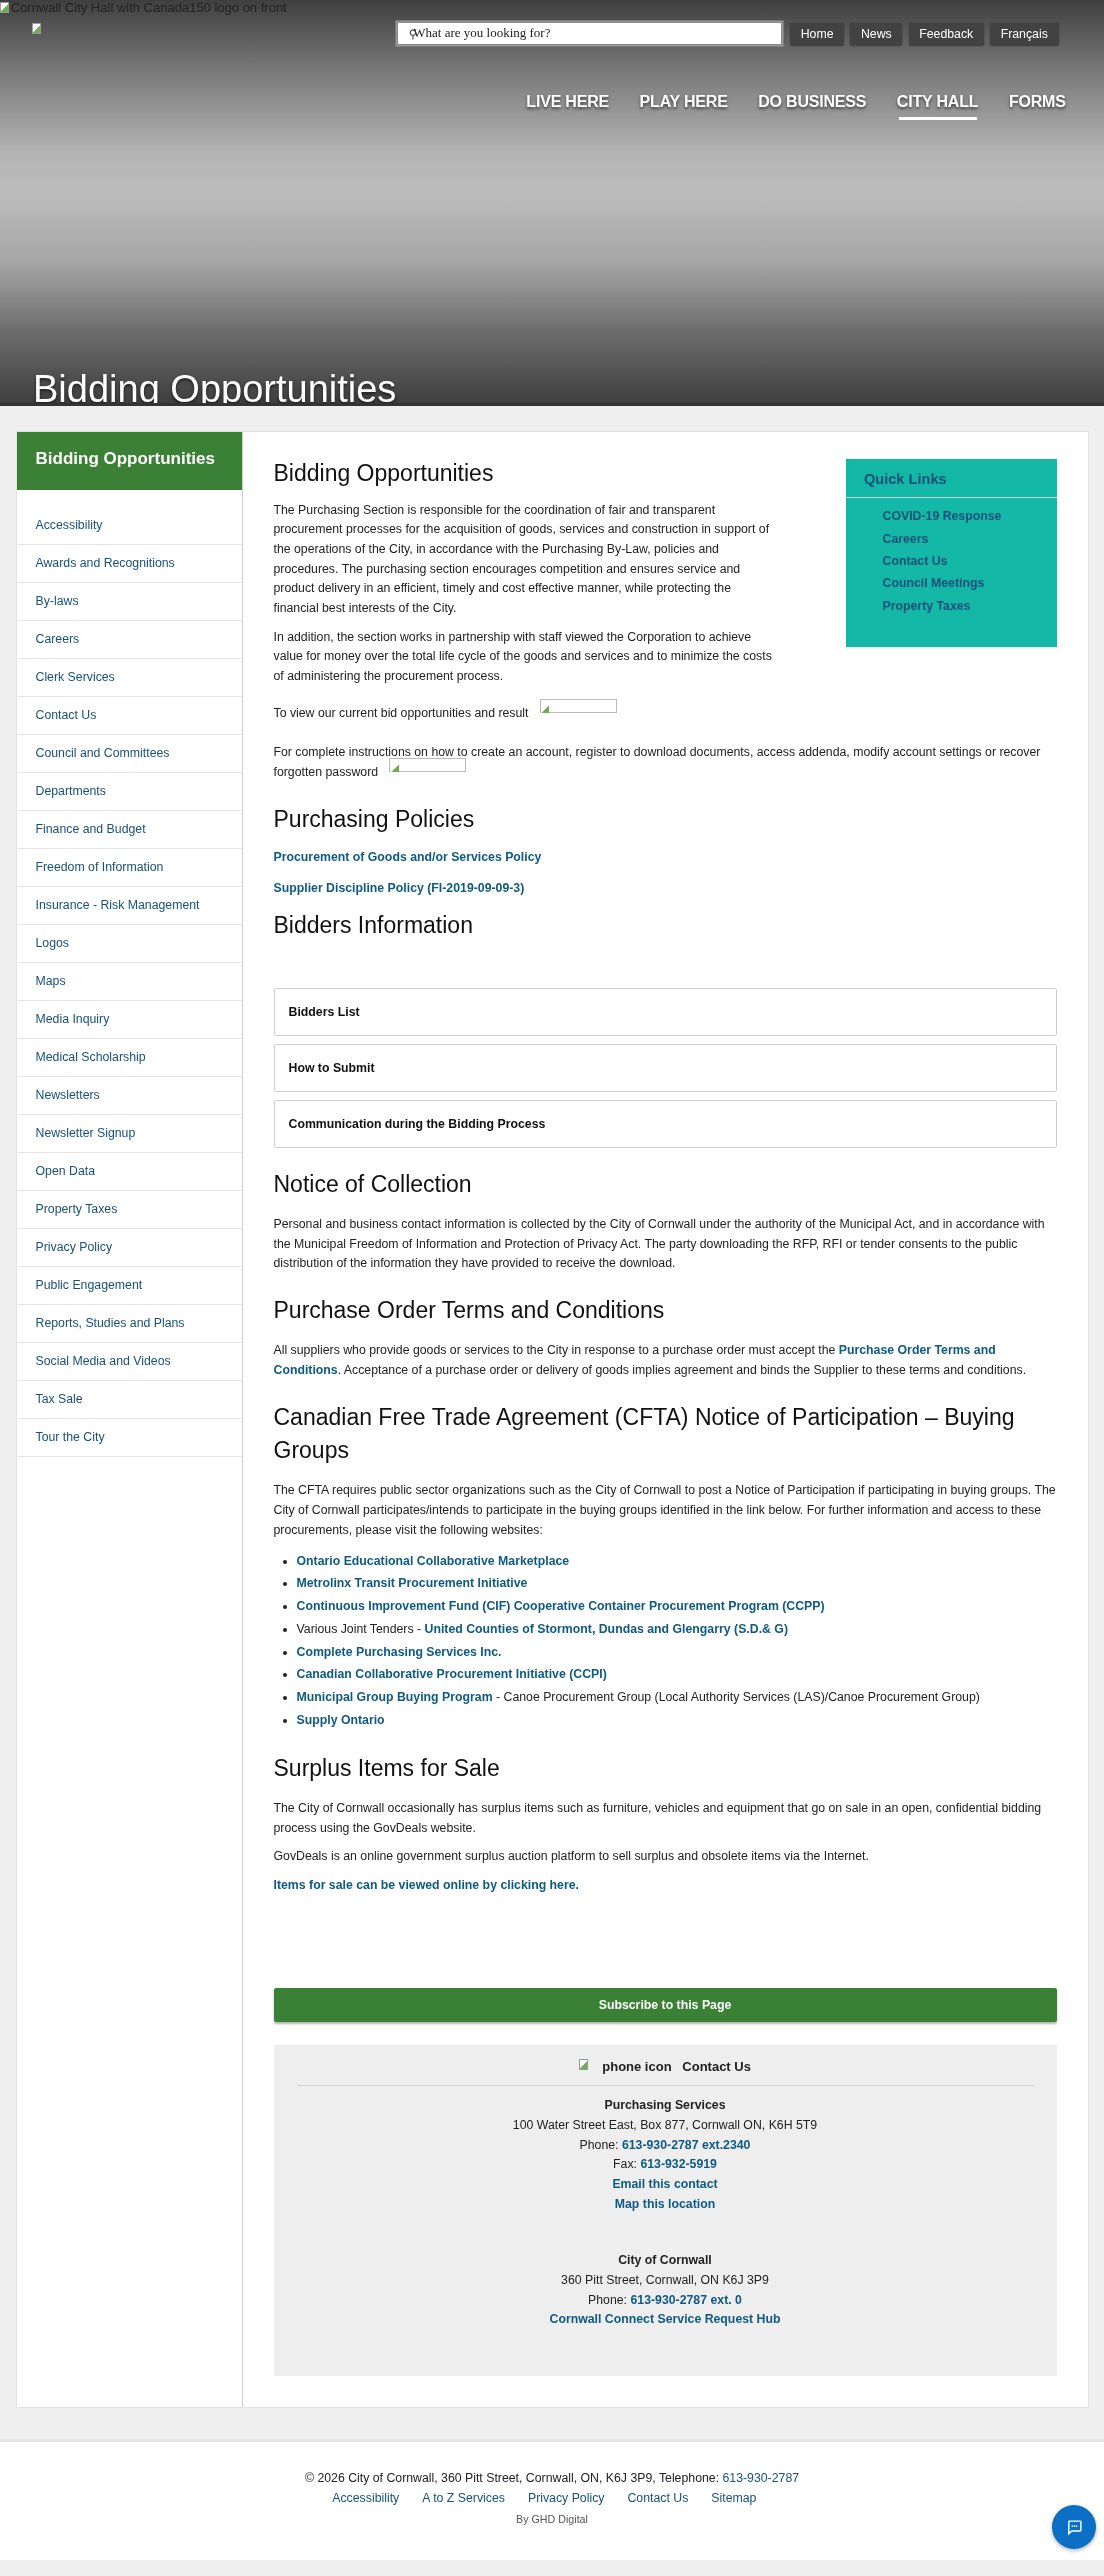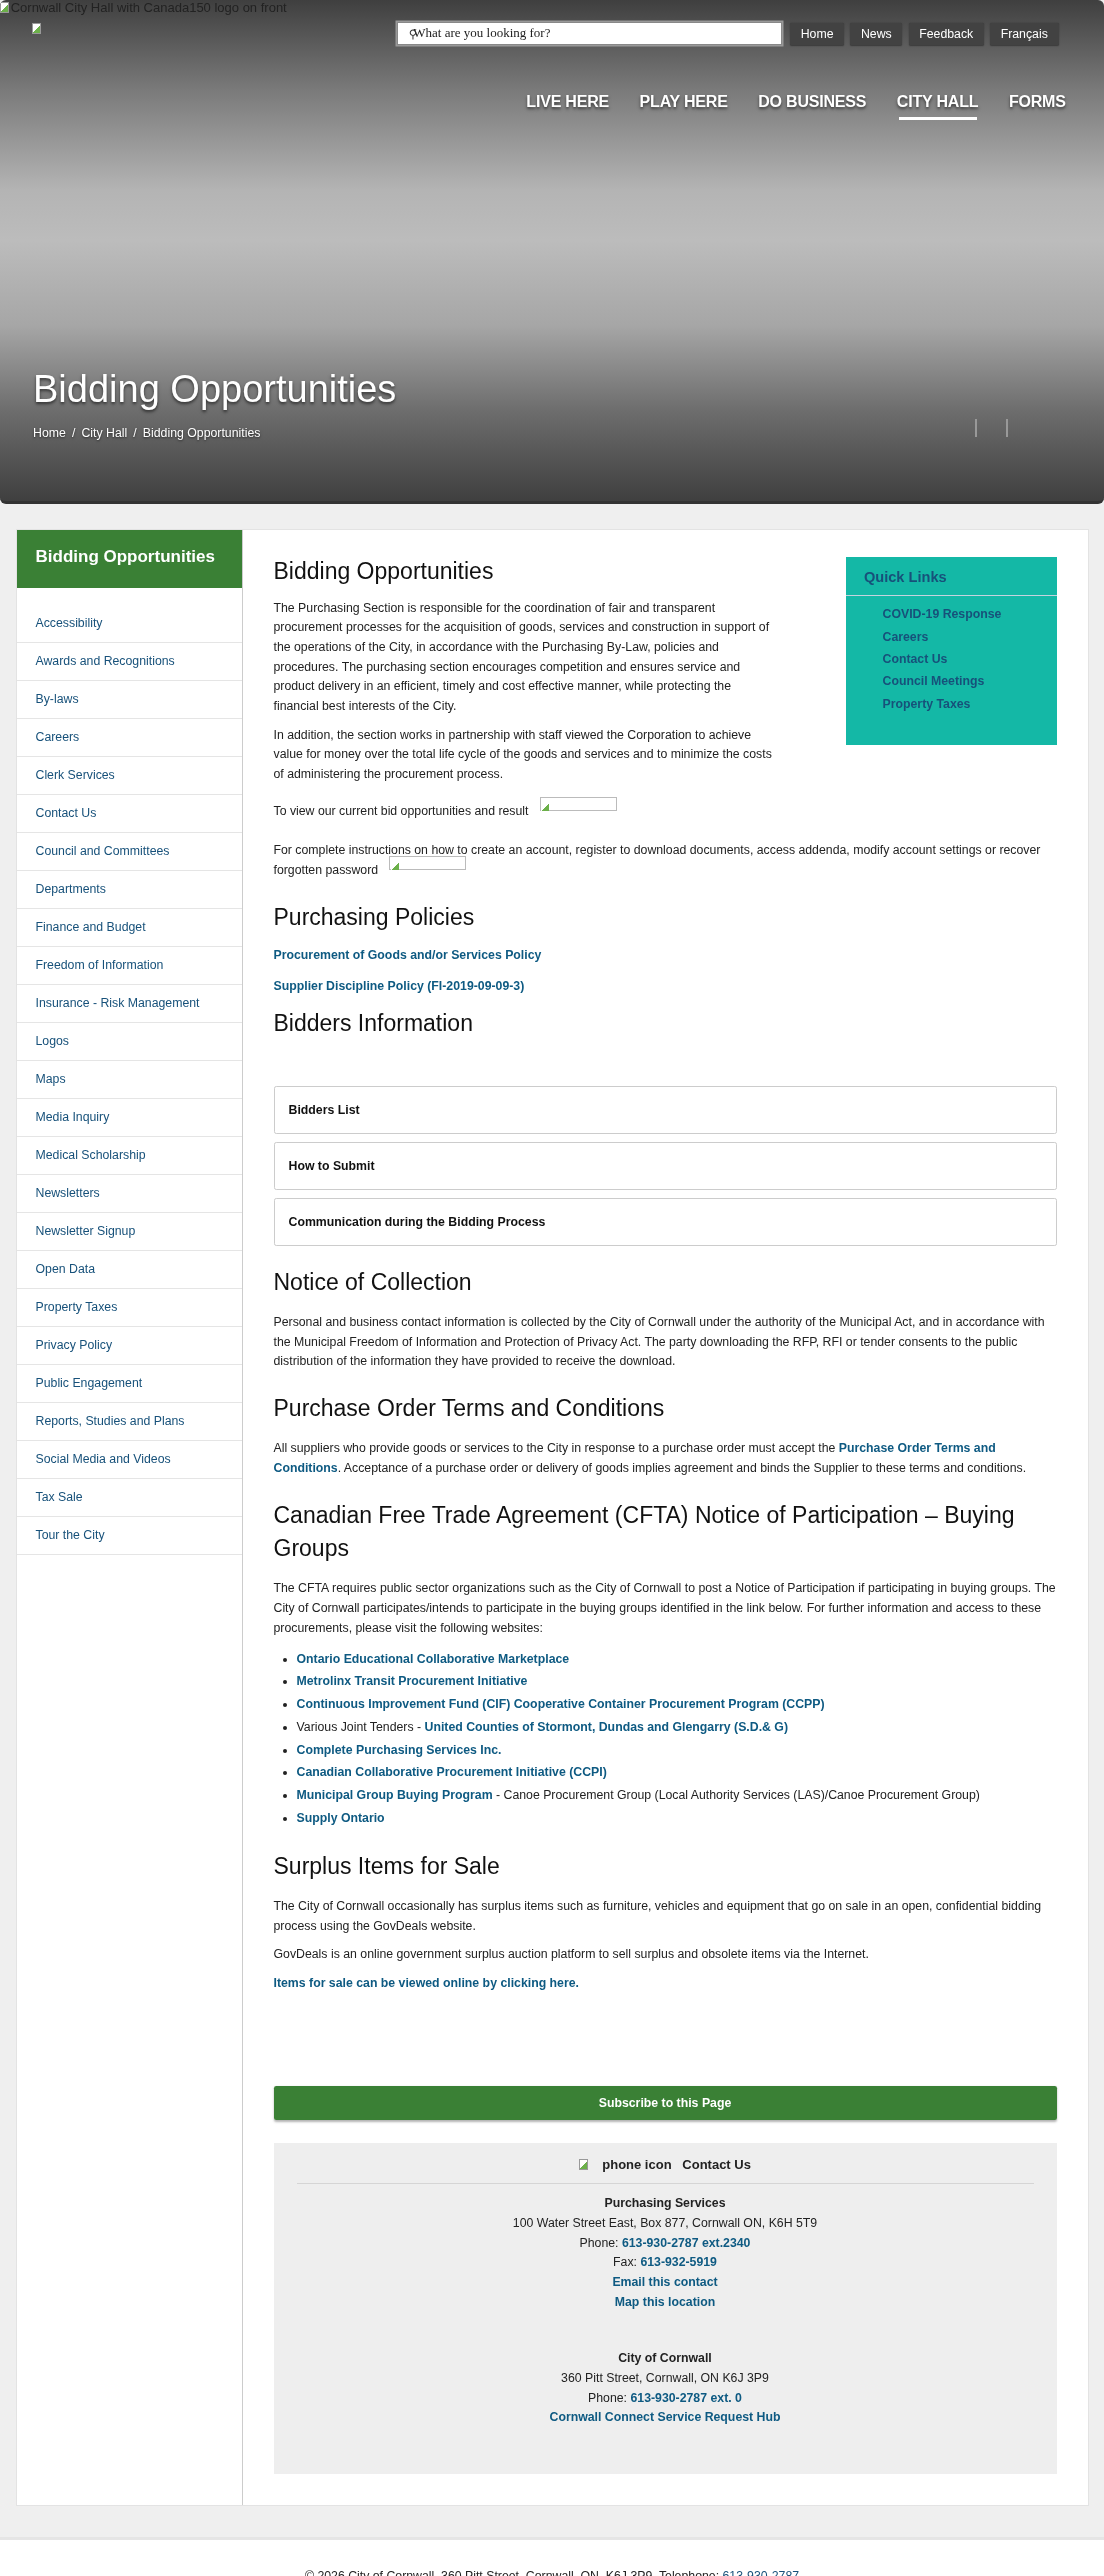--- a/index.html
+++ b/index.html
@@ -1,23 +1,23 @@
 <!DOCTYPE html>
 <html style="font-size:12.3px"><head>
 <meta charset="utf-8">
 <style>
   * { box-sizing: border-box; margin: 0; padding: 0; }
   html, body { width: 1104px; }
   body { font-family: "Liberation Sans", sans-serif; color: #222; background: #efefef; }
   a { color: #0e5a82; text-decoration: none; font-weight: bold; }
 
   
-  .hero { position: relative; width: 1104px; height: 504px;
+  .hero { position: relative; width: 1104px; height: 406px;
     background: linear-gradient(180deg, #3f3f3f 0%, #7a7a7a 18%, #b4b4b4 38%, #bcbcbc 48%, #a6a6a6 65%, #6d6d6d 82%, #3f3f3f 100%);
-    border-bottom: 3.1px solid #333; overflow: hidden; border-radius: 6px; }
+    border-bottom: 3.1px solid #333; overflow: hidden; }
   .hero-alt { position: absolute; left: 0; top: 0; font-size: 13px; color: #222; display: flex; align-items: center; gap: 1.5px; }
   .broken-img { display: inline-block; width: 9.2px; height: 10.7px; border: 0.8px solid #999; background: linear-gradient(135deg, #fff 55%, #6cb04a 55%); }
   .logo-img { position: absolute; left: 32px; top: 23px; }
   .search-box { position: absolute; left: 397px; top: 21.5px; width: 385px; height: 23px; background: #fff; border: 0.8px solid #888; box-shadow: 0 0 0 1.5px #999; display: flex; align-items: center; padding-left: 9.2px; }
   .search-box .search-icon { position: absolute; left: 10.7px; top: 4.6px; font-size: 11.5px; color: #333; }
   .search-box input { border: none; outline: none; font-family: Liberation Serif, serif; font-size: 13px; color: #3b82f6; width: 100%; background: transparent; padding-left: 6.1px; }
   .search-box input::placeholder { color: #222; }
   .util-nav { position: absolute; left: 790px; top: 23px; display: flex; gap: 6.1px; }
   .util-nav a { background: #424242; color: #fff; font-weight: normal; font-size: 12.3px; padding: 3.8px 10.7px; border-radius: 1.5px; box-shadow: 0 0.8px 1.5px rgba(0,0,0,.4); }
   .main-nav { position: absolute; right: 23px; top: 90px; display: flex; gap: 0; }
@@ -57,21 +57,21 @@
   .bidders-spacer { height: 32px; }
 
   ul.groups { list-style: disc; padding-left: 23px; margin-bottom: 8px; }
   ul.groups li { font-size: 12.3px; line-height: 1.85; }
   ul.groups li a { font-size: 12.3px; }
 
   .subscribe { display: block; width: 100%; height: 34px; background: #3a8035; color: #fff; border: none; border-radius: 2.3px; font-family: "Liberation Sans", sans-serif; font-size: 12.3px; font-weight: bold; margin-top: 92px; box-shadow: 0 1.5px 2.3px rgba(0,0,0,.3); cursor: pointer; }
 
   .contact { background: #eeeeee; margin-top: 23px; padding: 14px 23px 46px; text-align: center; }
   .contact-head { display: flex; justify-content: center; align-items: center; gap: 10.7px; font-weight: bold; font-size: 13px; padding-bottom: 10.7px; border-bottom: 1.5px solid #d5d5d5; }
-  .contact-head .phone-alt { display: flex; align-items: center; gap: 14px; }
+  .contact-head .phone-alt { display: flex; align-items: flex-start; gap: 14px; }
   .contact-block { margin-top: 10.7px; }
   .contact-block .name { font-weight: bold; font-size: 12.3px; line-height: 1.6; }
   .contact-block div { font-size: 12.3px; line-height: 1.6; }
   .contact-block + .contact-block { margin-top: 37px; }
 
   
   .footer { margin-top: 31px; border-top: 3.1px solid #e5e5e5; background: #fff; height: 121px; position: relative; text-align: center; padding-top: 29px; }
   .footer .copy { font-size: 12.3px; color: #222; }
   .footer .copy a { font-weight: normal; color: #17517a; }
   .footer-links { display: flex; justify-content: center; gap: 23px; margin-top: 6.1px; padding-right: 15.3px; }

